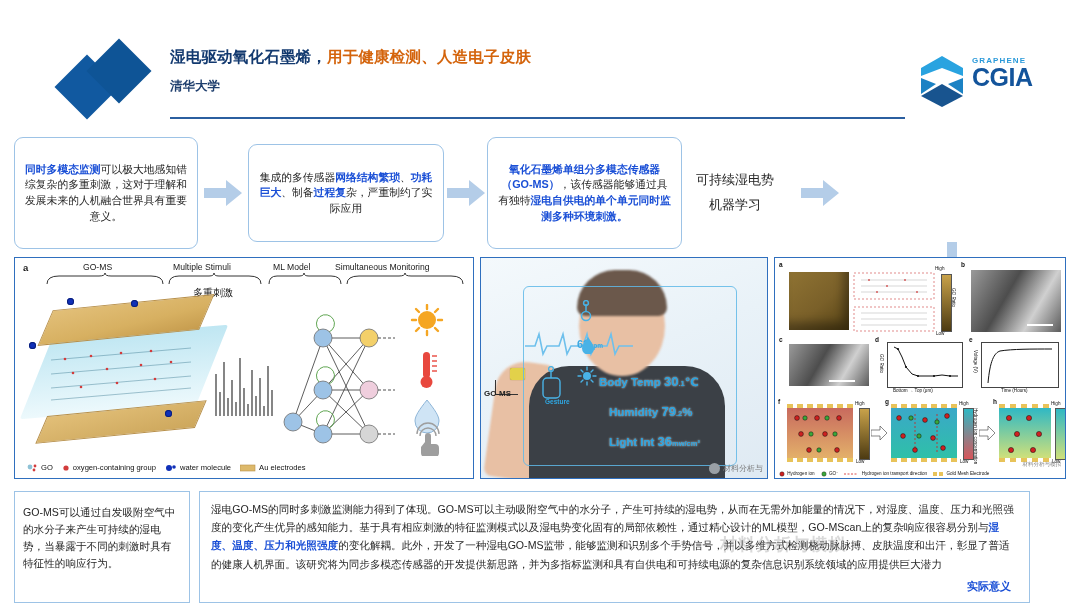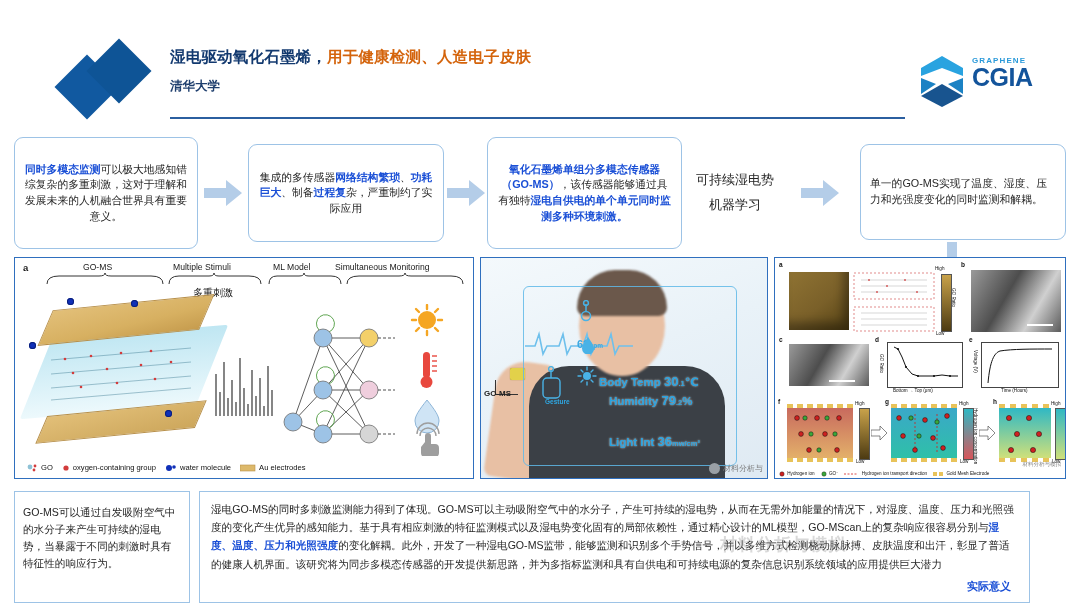--- a/index.html
+++ b/index.html
@@ -224,23 +224,20 @@
       <div>可持续湿电势</div>
       <div>机器学习</div>
     </div>
 
     <div class="arrow-r ar3">
       <svg width="38" height="26" viewBox="0 0 38 26">
           <path d="M0 8 H22 V0 L38 13 L22 26 V18 H0 Z" fill="#b4cde8"></path>
         </svg>
     </div>
 
-    <div class="fbox f4">
-      <div class="inner">单一的GO-MS实现了温度、湿度、压力和光强度变化的同时监测和解耦。</div>
-    </div>
 
     <div class="arrow-d">
       <svg width="26" height="28" viewBox="0 0 26 28">
           <path d="M8 0 H18 V15 H26 L13 28 L0 15 H8 Z" fill="#b4cde8"></path>
         </svg>
     </div>
   </div>
 
   <div class="panels">
 
@@ -449,21 +446,21 @@
           <line x1="4" y1="4" x2="6" y2="6"></line>
             <line x1="14" y1="14" x2="16" y2="16"></line>
           <line x1="16" y1="4" x2="14" y2="6"></line>
             <line x1="6" y1="14" x2="4" y2="16"></line>
         </g>
       </svg>
 
       <div class="hud-row" style="left:118px;top:116px;">
         <span>Body Temp</span> <span class="num">30</span><span class="sm">.1</span><span>℃</span>
       </div>
-      <div class="hud-row" style="left:128px;top:135px;">
+      <div class="hud-row" style="left:128px;top:146px;">
         <span>Humidity</span> <span class="num">79</span><span class="sm">.2</span><span>%</span>
       </div>
       <div class="hud-row" style="left:128px;top:176px;">
         <span>Light Int</span> <span class="num">36</span><span class="sm">mw/cm²</span>
       </div>
 
       <div class="wm2">
         <span class="wm-dot"></span>
           <span>材料分析与</span>
       </div>

